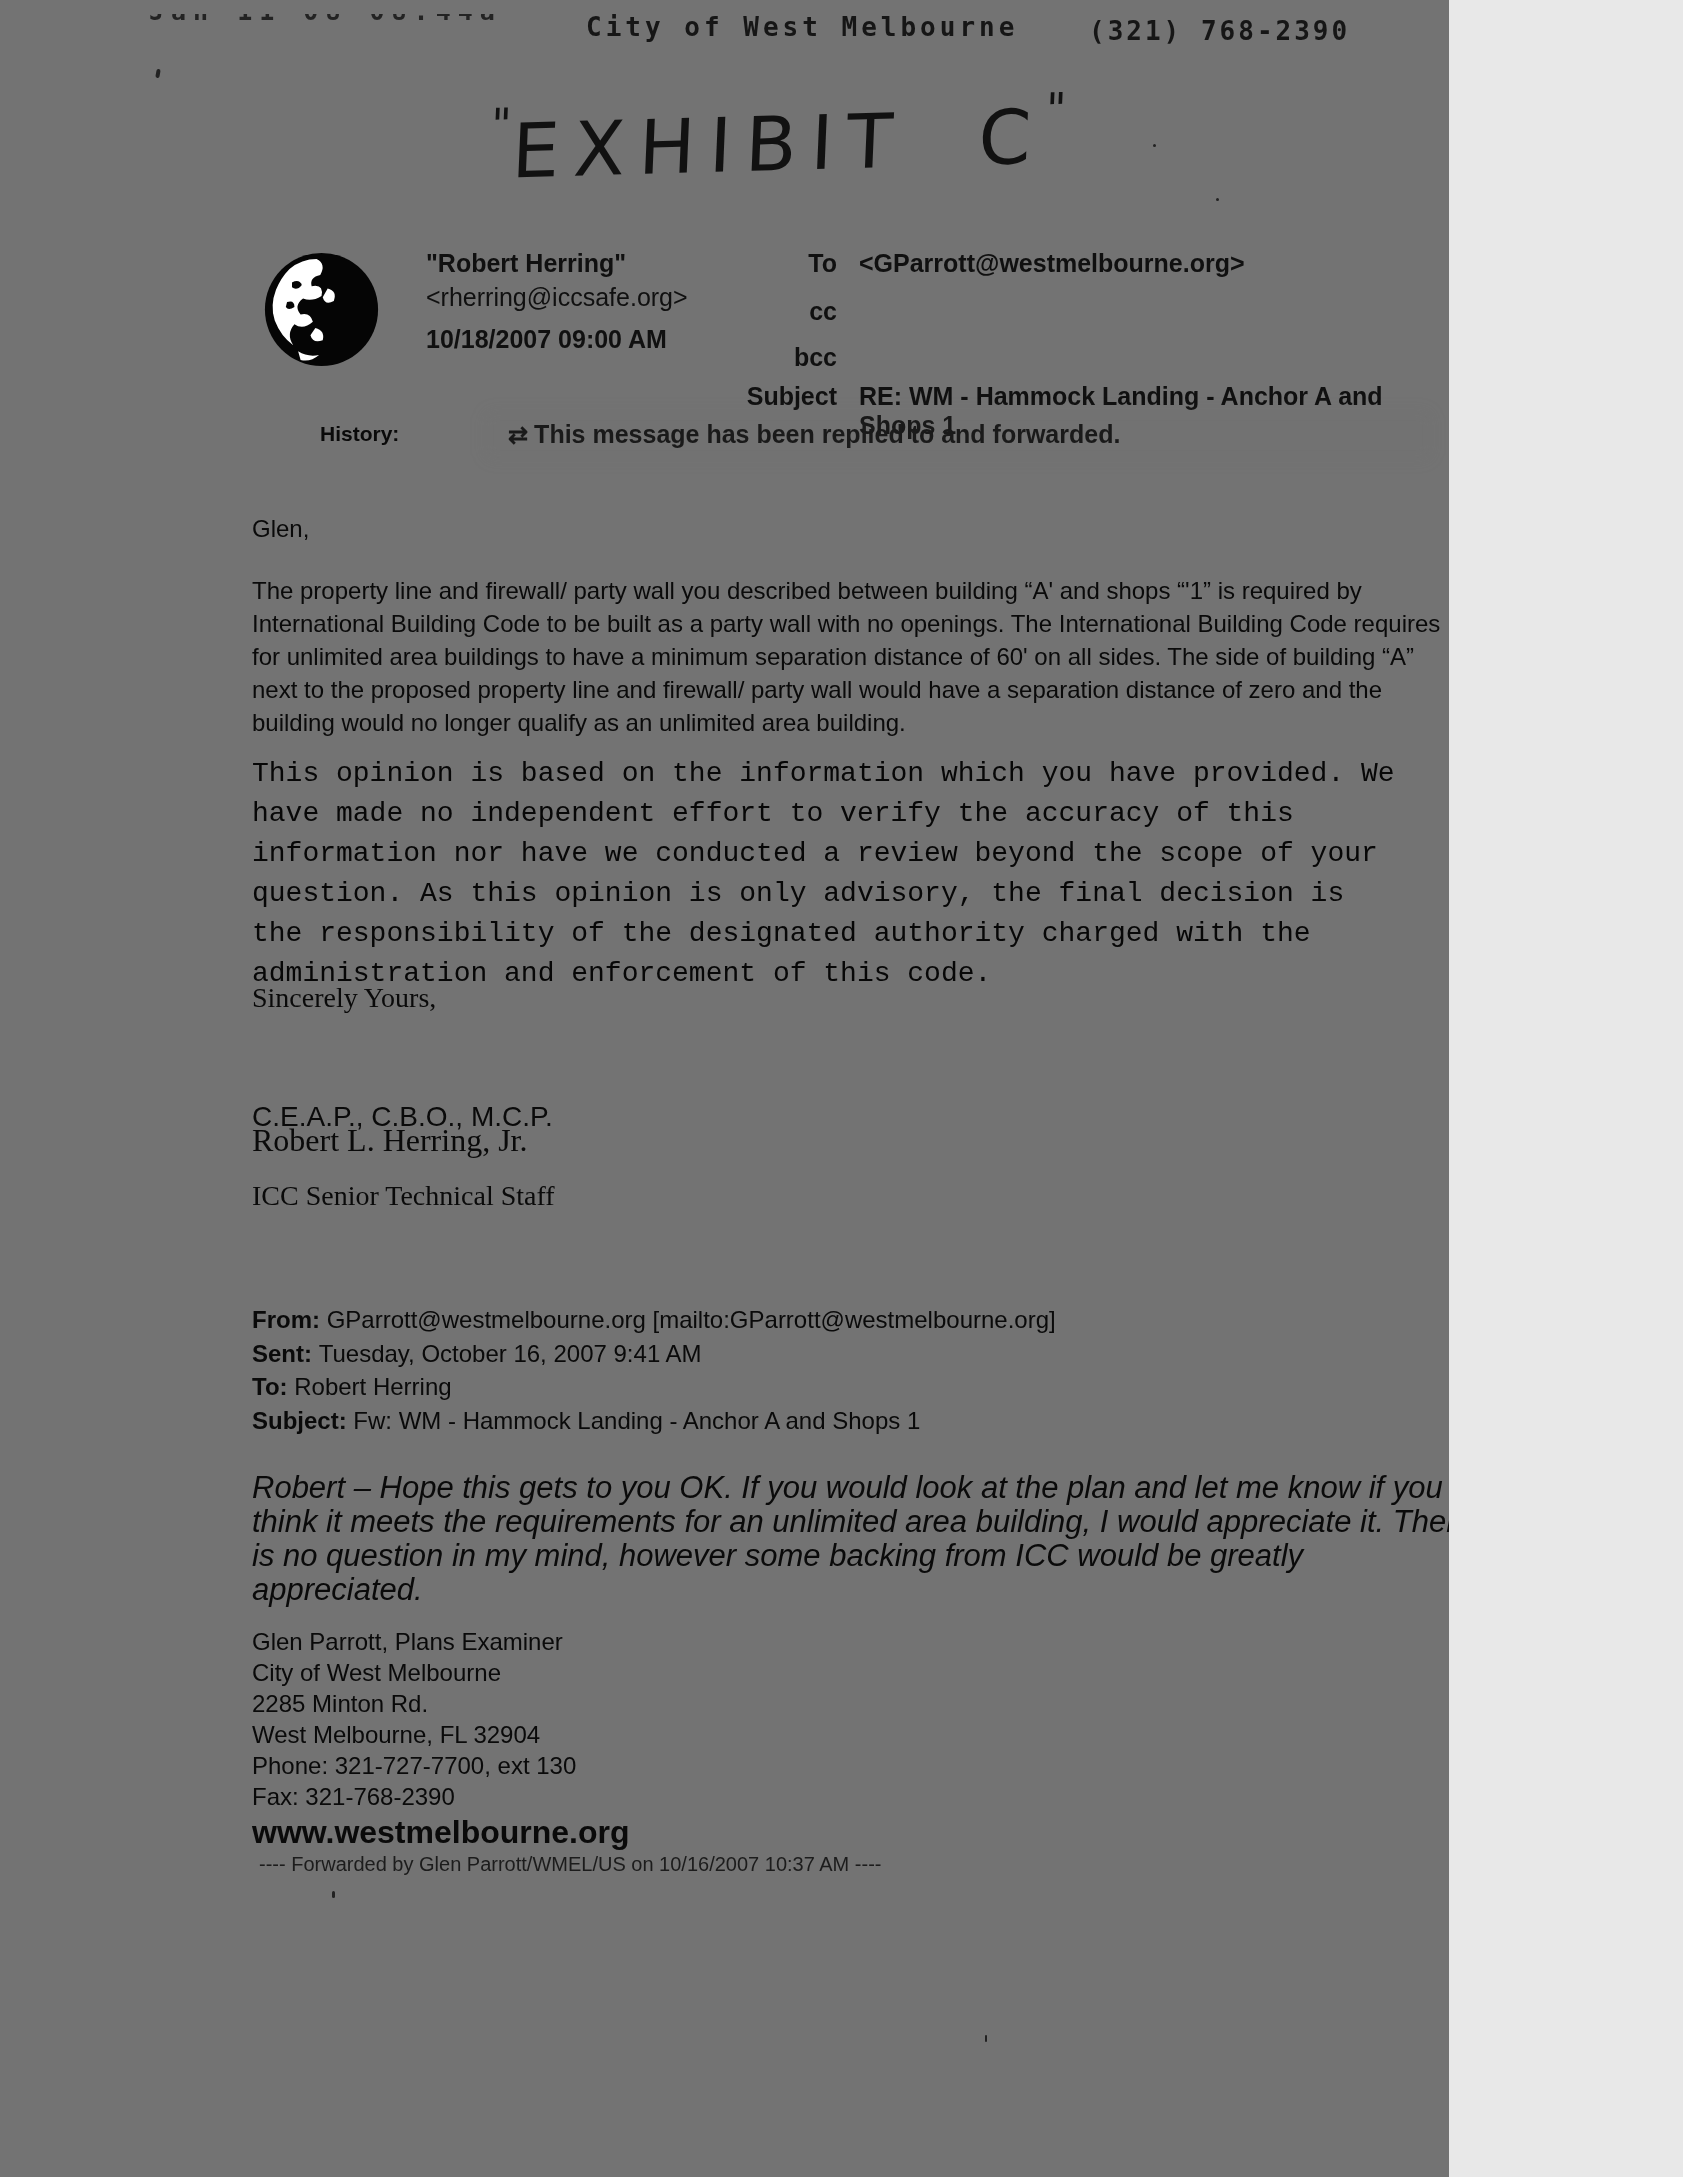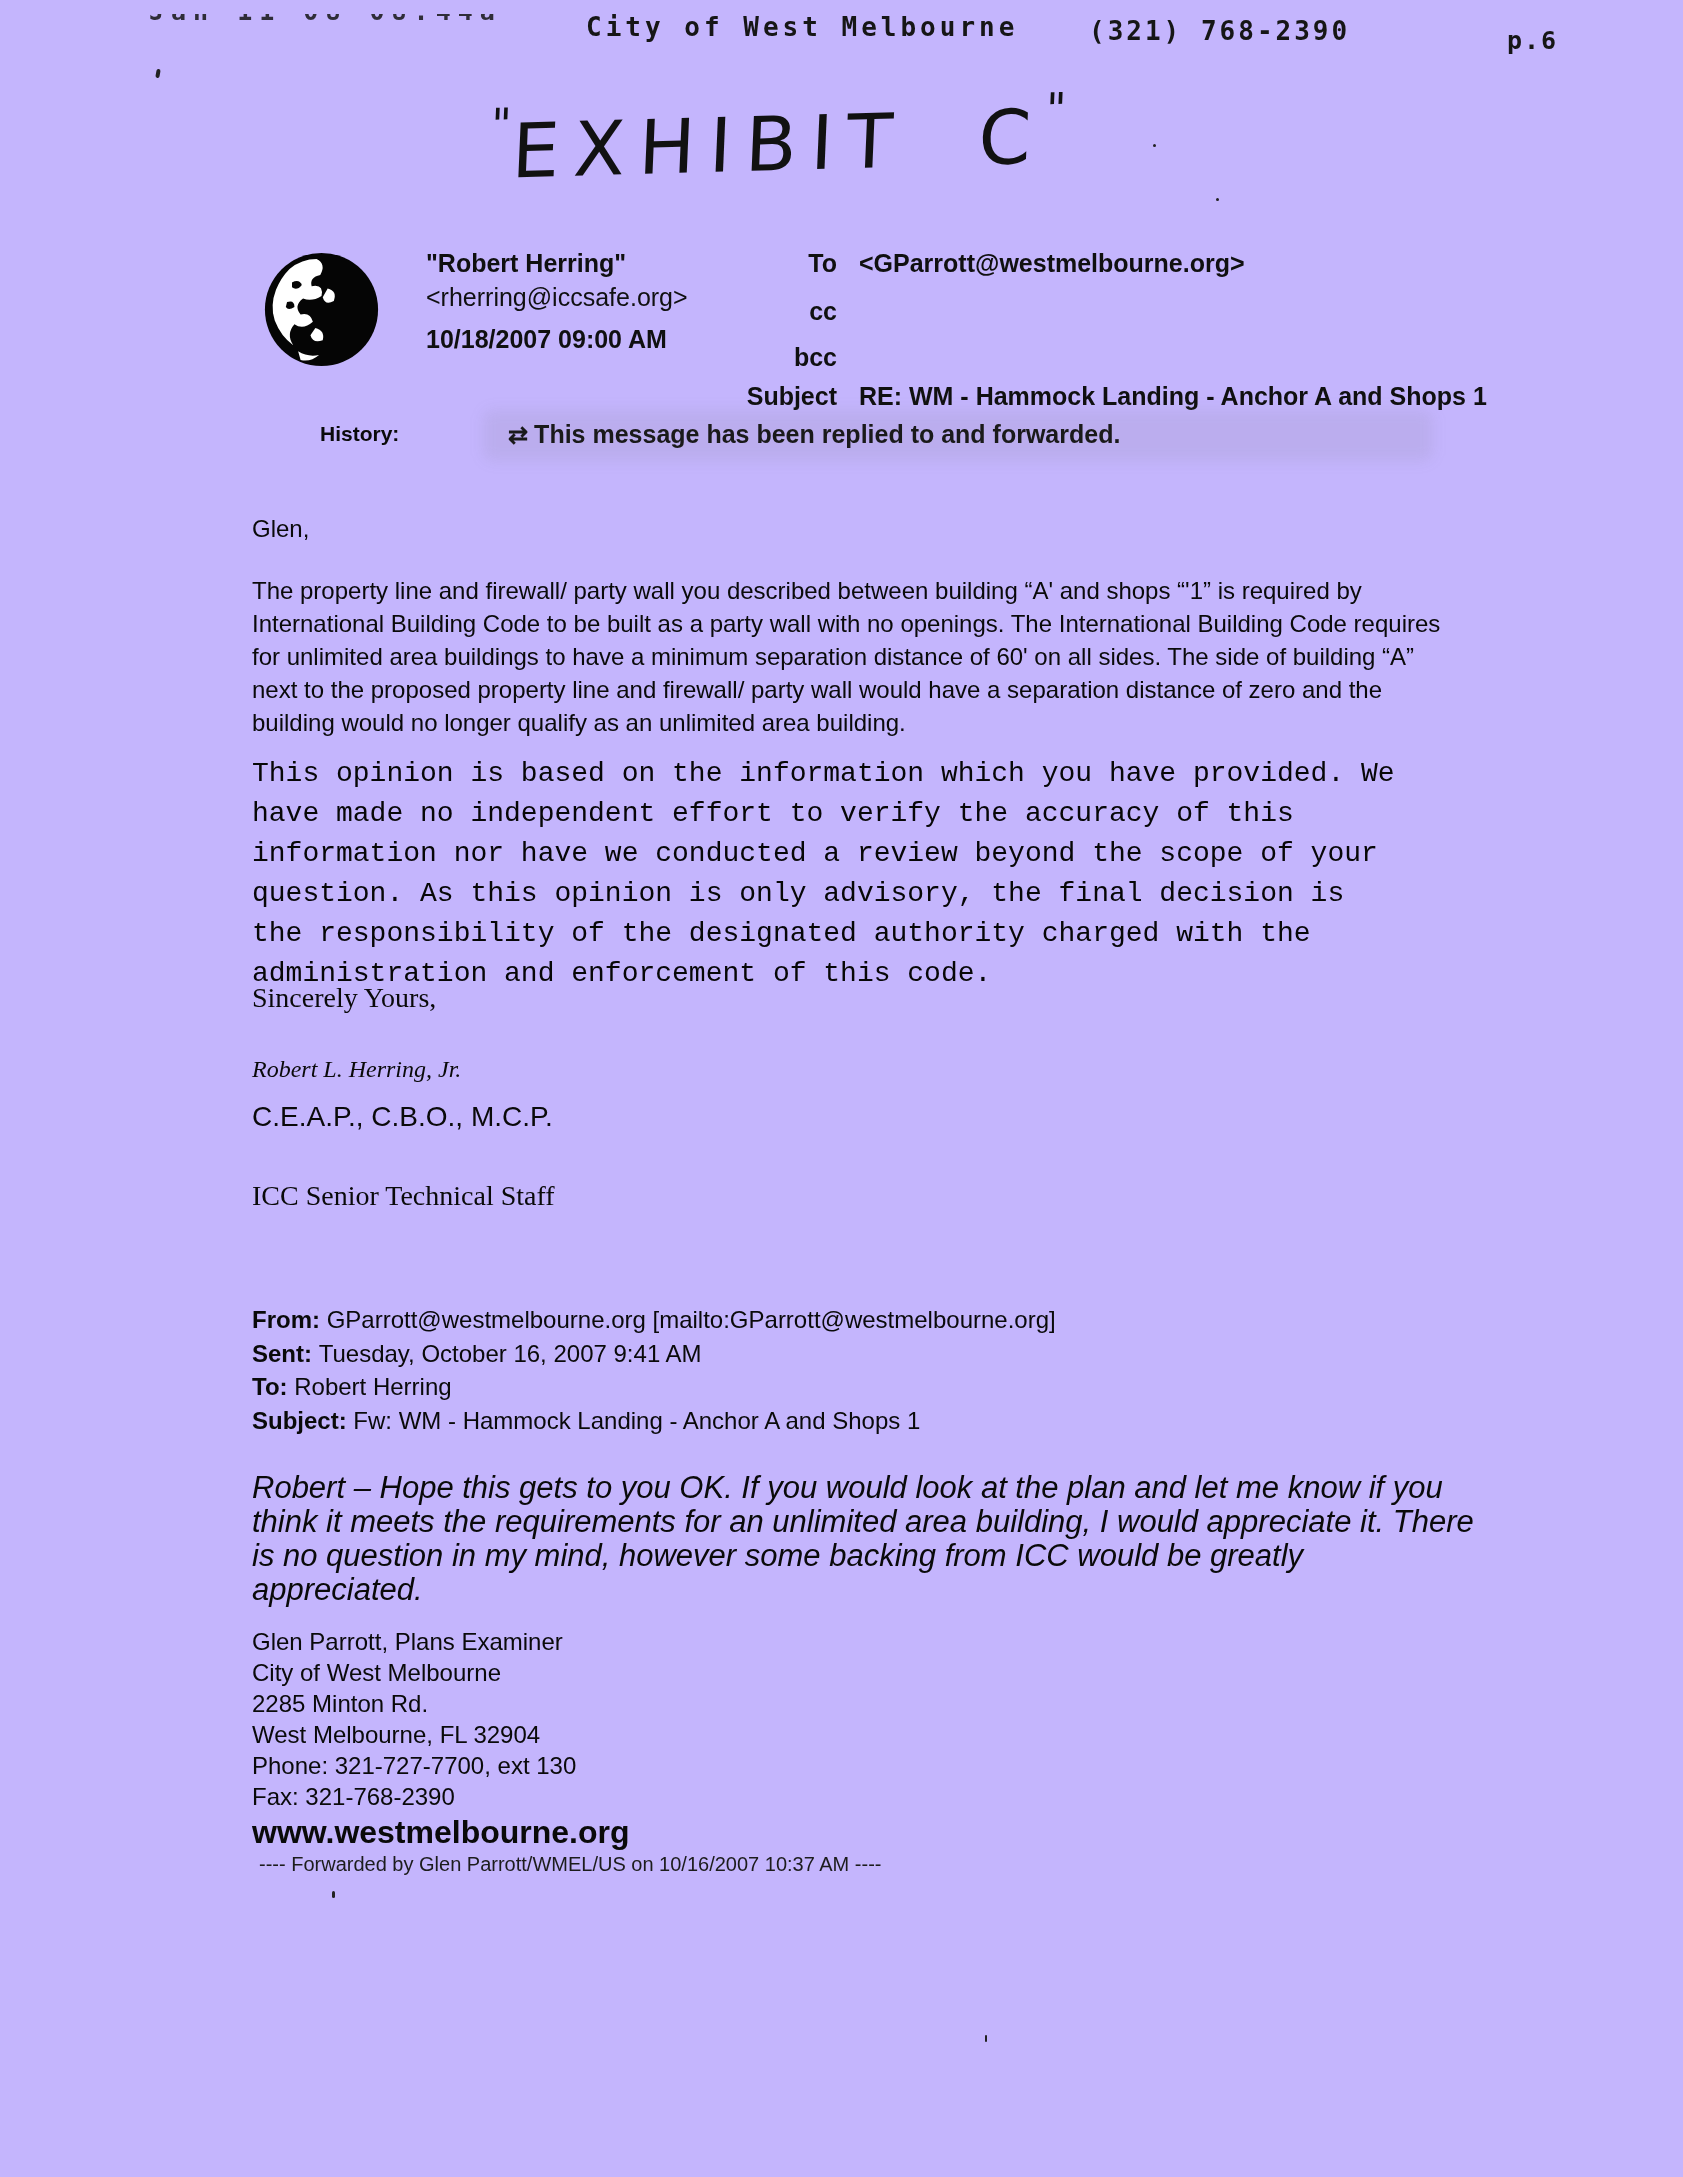--- a/index.html
+++ b/index.html
@@ -1,19 +1,19 @@
 <!DOCTYPE html>
 <html><head>
 <meta charset="utf-8">
 <style>
   html,body{margin:0;padding:0;background:#e8e8e8;}
   .page{
     position:relative;
-    width:1683px;height:2177px;
-    background:#c4b5fd;
+    width:1449px;height:2177px;
+    background:#737373;
     overflow:hidden;
     font-family:"Liberation Sans", sans-serif;
     color:#0a0a0a;
   }
   
   .fax{font-family:"DejaVu Sans Mono", monospace;font-weight:700;color:#161616;}
   .fax-partial-clip{position:absolute;left:149px;top:14px;width:376px;height:18px;overflow:hidden;}
   .fax-partial-clip .inner{display:block;font-size:25px;line-height:25px;letter-spacing:7px;margin-top:-15px;opacity:.85;}
   .fax-sender{position:absolute;left:586px;top:12px;font-size:26px;letter-spacing:4px;}
   .fax-number{position:absolute;left:1089px;top:16px;font-size:26px;letter-spacing:3px;}
@@ -46,21 +46,21 @@
   .history-label{position:absolute;left:320px;top:422px;font-size:21px;font-weight:600;}
   .history-smudge{position:absolute;left:483px;top:410px;width:950px;height:51px;background:rgba(110,110,110,.10);filter:blur(7px);border-radius:10px;}
   .history-line{position:absolute;left:508px;top:420px;font-size:25px;font-weight:700;color:#1a1a1a;}
   .history-line .icon{font-size:24px;margin-right:8px;letter-spacing:-2px;}
 
   
   .greeting{position:absolute;left:252px;top:515px;font-size:24px;}
   .para1{position:absolute;left:252px;top:574px;width:1213px;font-size:24px;line-height:33px;}
   .para2{position:absolute;left:252px;top:754px;width:1153px;font-family:Liberation Mono, monospace;font-size:28px;line-height:40px;color:#070707;}
   .closing{position:absolute;left:252px;top:982px;font-family:"Liberation Serif", serif;font-size:28px;}
-  .sig-name{position:absolute;left:252px;top:1056px;font-family:"Liberation Serif", serif;font-size:24px;font-style:italic;}
+  .sig-name{position:absolute;left:252px;top:1122px;font-family:"Liberation Serif", serif;font-size:32px;}
   .sig-creds{position:absolute;left:252px;top:1101px;font-family:Liberation Sans, sans-serif;font-size:28px;}
   .sig-title{position:absolute;left:252px;top:1180px;font-family:"Liberation Serif", serif;font-size:28px;}
 
   
   .qhdr{position:absolute;left:252px;font-size:24px;line-height:34px;margin-top:24px;}
   .qhdr b{font-weight:700;}
   .q-from{top:1279px;} .q-sent{top:1313px;} .q-to{top:1346px;} .q-subj{top:1380px;}
   .qmsg{position:absolute;left:252px;top:1471px;width:1223px;font-size:31px;line-height:34px;font-style:italic;}
   .qsig{position:absolute;left:252px;top:1626px;font-size:24px;line-height:31px;}
   .website{position:absolute;left:252px;top:1814px;font-size:32px;font-weight:600;}

